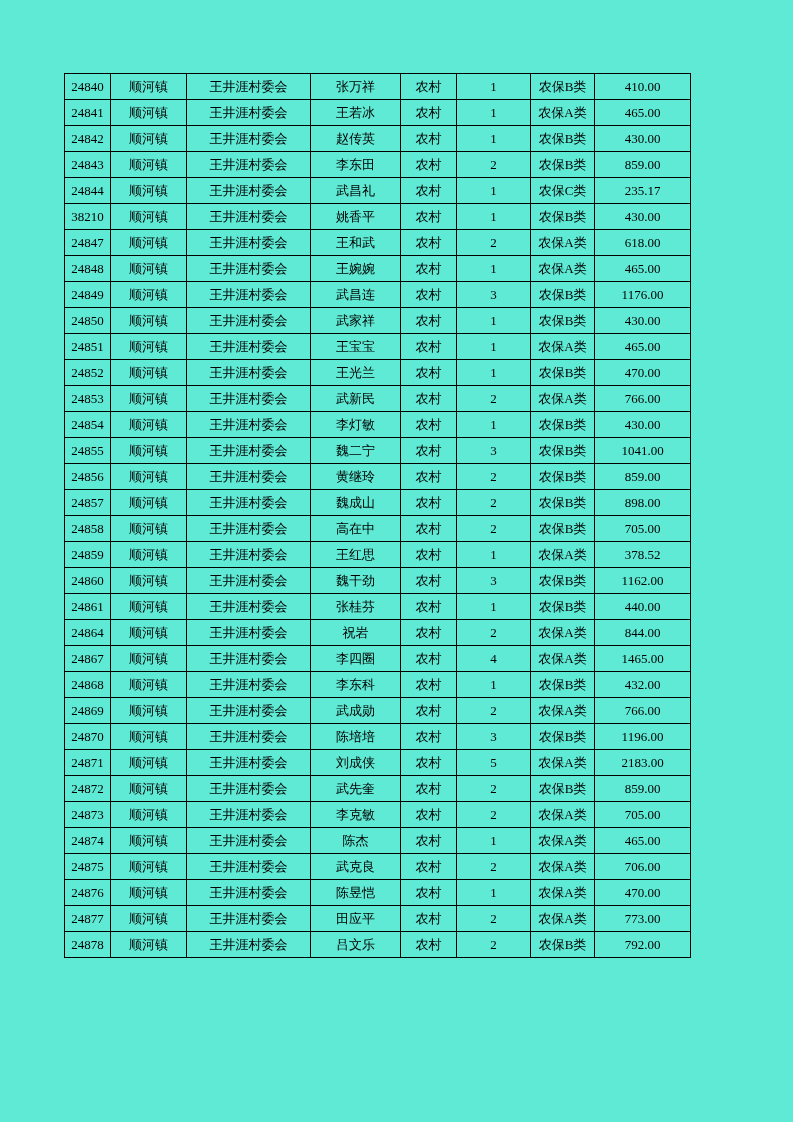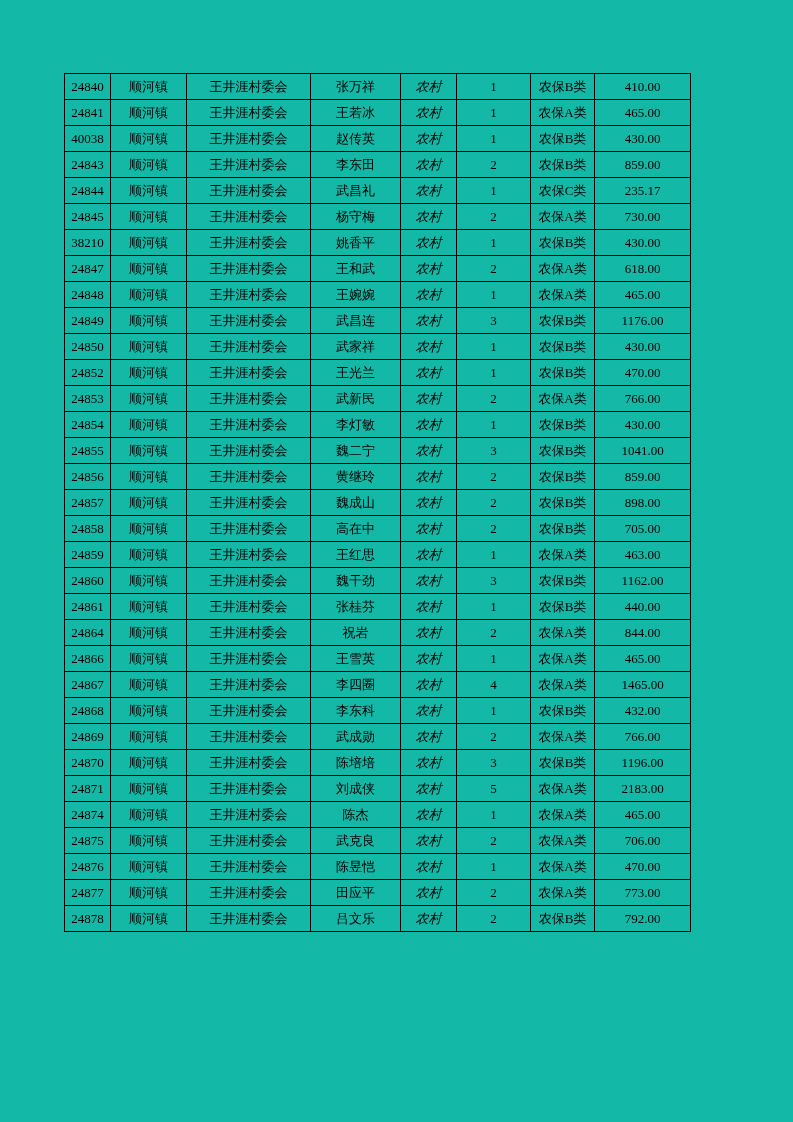--- a/index.html
+++ b/index.html
@@ -5,21 +5,21 @@
   * { box-sizing: border-box; }
   html, body { margin: 0; padding: 0; }
   body {
     background: #ffffff;
     font-family: "Liberation Serif", "DejaVu Serif", serif;
   }
   .page {
     position: relative;
     width: 793px;
     height: 1122px;
-    background: #14b8a6;
+    background: #5eead4;
     overflow: hidden;
   }
   table.records-table {
     position: absolute;
     left: 64px;
     top: 73px;
     border-collapse: collapse;
     table-layout: fixed;
   }
   table.records-table td {
@@ -30,21 +30,21 @@
     color: #000000;
     text-align: center;
     padding: 0;
     white-space: nowrap;
     overflow: hidden;
   }
   td.col-id       { width: 46px; }
   td.col-town     { width: 76px; }
   td.col-village  { width: 124px; }
   td.col-name     { width: 90px; }
-  td.col-type     { width: 56px; font-style: italic; }
+  td.col-type     { width: 56px; }
   td.col-count    { width: 74px; }
   td.col-category { width: 64px; }
   td.col-amount   { width: 96px; text-align: right; padding-right: 28px; }
 </style>
 </head>
 <body>
 
 <div class="page">
   <table class="records-table">
     <tbody>
@@ -62,21 +62,21 @@
           <td class="col-id">24841</td>
           <td class="col-town">顺河镇</td>
           <td class="col-village">王井涯村委会</td>
           <td class="col-name">王若冰</td>
           <td class="col-type">农村</td>
           <td class="col-count">1</td>
           <td class="col-category">农保A类</td>
           <td class="col-amount">465.00</td>
         </tr>
         <tr>
-          <td class="col-id">40038</td>
+          <td class="col-id">24842</td>
           <td class="col-town">顺河镇</td>
           <td class="col-village">王井涯村委会</td>
           <td class="col-name">赵传英</td>
           <td class="col-type">农村</td>
           <td class="col-count">1</td>
           <td class="col-category">农保B类</td>
           <td class="col-amount">430.00</td>
         </tr>
         <tr>
           <td class="col-id">24843</td>
@@ -92,30 +92,20 @@
           <td class="col-id">24844</td>
           <td class="col-town">顺河镇</td>
           <td class="col-village">王井涯村委会</td>
           <td class="col-name">武昌礼</td>
           <td class="col-type">农村</td>
           <td class="col-count">1</td>
           <td class="col-category">农保C类</td>
           <td class="col-amount">235.17</td>
         </tr>
         <tr>
-          <td class="col-id">24845</td>
-          <td class="col-town">顺河镇</td>
-          <td class="col-village">王井涯村委会</td>
-          <td class="col-name">杨守梅</td>
-          <td class="col-type">农村</td>
-          <td class="col-count">2</td>
-          <td class="col-category">农保A类</td>
-          <td class="col-amount">730.00</td>
-        </tr>
-        <tr>
           <td class="col-id">38210</td>
           <td class="col-town">顺河镇</td>
           <td class="col-village">王井涯村委会</td>
           <td class="col-name">姚香平</td>
           <td class="col-type">农村</td>
           <td class="col-count">1</td>
           <td class="col-category">农保B类</td>
           <td class="col-amount">430.00</td>
         </tr>
         <tr>
@@ -152,20 +142,30 @@
           <td class="col-id">24850</td>
           <td class="col-town">顺河镇</td>
           <td class="col-village">王井涯村委会</td>
           <td class="col-name">武家祥</td>
           <td class="col-type">农村</td>
           <td class="col-count">1</td>
           <td class="col-category">农保B类</td>
           <td class="col-amount">430.00</td>
         </tr>
         <tr>
+          <td class="col-id">24851</td>
+          <td class="col-town">顺河镇</td>
+          <td class="col-village">王井涯村委会</td>
+          <td class="col-name">王宝宝</td>
+          <td class="col-type">农村</td>
+          <td class="col-count">1</td>
+          <td class="col-category">农保A类</td>
+          <td class="col-amount">465.00</td>
+        </tr>
+        <tr>
           <td class="col-id">24852</td>
           <td class="col-town">顺河镇</td>
           <td class="col-village">王井涯村委会</td>
           <td class="col-name">王光兰</td>
           <td class="col-type">农村</td>
           <td class="col-count">1</td>
           <td class="col-category">农保B类</td>
           <td class="col-amount">470.00</td>
         </tr>
         <tr>
@@ -229,21 +229,21 @@
           <td class="col-amount">705.00</td>
         </tr>
         <tr>
           <td class="col-id">24859</td>
           <td class="col-town">顺河镇</td>
           <td class="col-village">王井涯村委会</td>
           <td class="col-name">王红思</td>
           <td class="col-type">农村</td>
           <td class="col-count">1</td>
           <td class="col-category">农保A类</td>
-          <td class="col-amount">463.00</td>
+          <td class="col-amount">378.52</td>
         </tr>
         <tr>
           <td class="col-id">24860</td>
           <td class="col-town">顺河镇</td>
           <td class="col-village">王井涯村委会</td>
           <td class="col-name">魏干劲</td>
           <td class="col-type">农村</td>
           <td class="col-count">3</td>
           <td class="col-category">农保B类</td>
           <td class="col-amount">1162.00</td>
@@ -262,30 +262,20 @@
           <td class="col-id">24864</td>
           <td class="col-town">顺河镇</td>
           <td class="col-village">王井涯村委会</td>
           <td class="col-name">祝岩</td>
           <td class="col-type">农村</td>
           <td class="col-count">2</td>
           <td class="col-category">农保A类</td>
           <td class="col-amount">844.00</td>
         </tr>
         <tr>
-          <td class="col-id">24866</td>
-          <td class="col-town">顺河镇</td>
-          <td class="col-village">王井涯村委会</td>
-          <td class="col-name">王雪英</td>
-          <td class="col-type">农村</td>
-          <td class="col-count">1</td>
-          <td class="col-category">农保A类</td>
-          <td class="col-amount">465.00</td>
-        </tr>
-        <tr>
           <td class="col-id">24867</td>
           <td class="col-town">顺河镇</td>
           <td class="col-village">王井涯村委会</td>
           <td class="col-name">李四圈</td>
           <td class="col-type">农村</td>
           <td class="col-count">4</td>
           <td class="col-category">农保A类</td>
           <td class="col-amount">1465.00</td>
         </tr>
         <tr>
@@ -320,20 +310,40 @@
         </tr>
         <tr>
           <td class="col-id">24871</td>
           <td class="col-town">顺河镇</td>
           <td class="col-village">王井涯村委会</td>
           <td class="col-name">刘成侠</td>
           <td class="col-type">农村</td>
           <td class="col-count">5</td>
           <td class="col-category">农保A类</td>
           <td class="col-amount">2183.00</td>
+        </tr>
+        <tr>
+          <td class="col-id">24872</td>
+          <td class="col-town">顺河镇</td>
+          <td class="col-village">王井涯村委会</td>
+          <td class="col-name">武先奎</td>
+          <td class="col-type">农村</td>
+          <td class="col-count">2</td>
+          <td class="col-category">农保B类</td>
+          <td class="col-amount">859.00</td>
+        </tr>
+        <tr>
+          <td class="col-id">24873</td>
+          <td class="col-town">顺河镇</td>
+          <td class="col-village">王井涯村委会</td>
+          <td class="col-name">李克敏</td>
+          <td class="col-type">农村</td>
+          <td class="col-count">2</td>
+          <td class="col-category">农保A类</td>
+          <td class="col-amount">705.00</td>
         </tr>
         <tr>
           <td class="col-id">24874</td>
           <td class="col-town">顺河镇</td>
           <td class="col-village">王井涯村委会</td>
           <td class="col-name">陈杰</td>
           <td class="col-type">农村</td>
           <td class="col-count">1</td>
           <td class="col-category">农保A类</td>
           <td class="col-amount">465.00</td>

